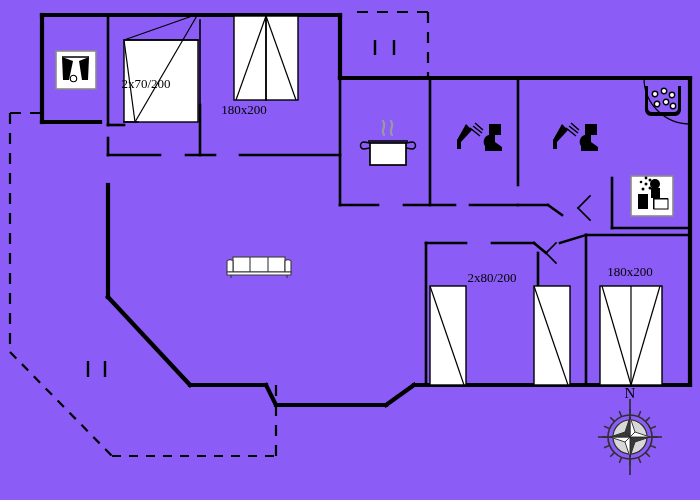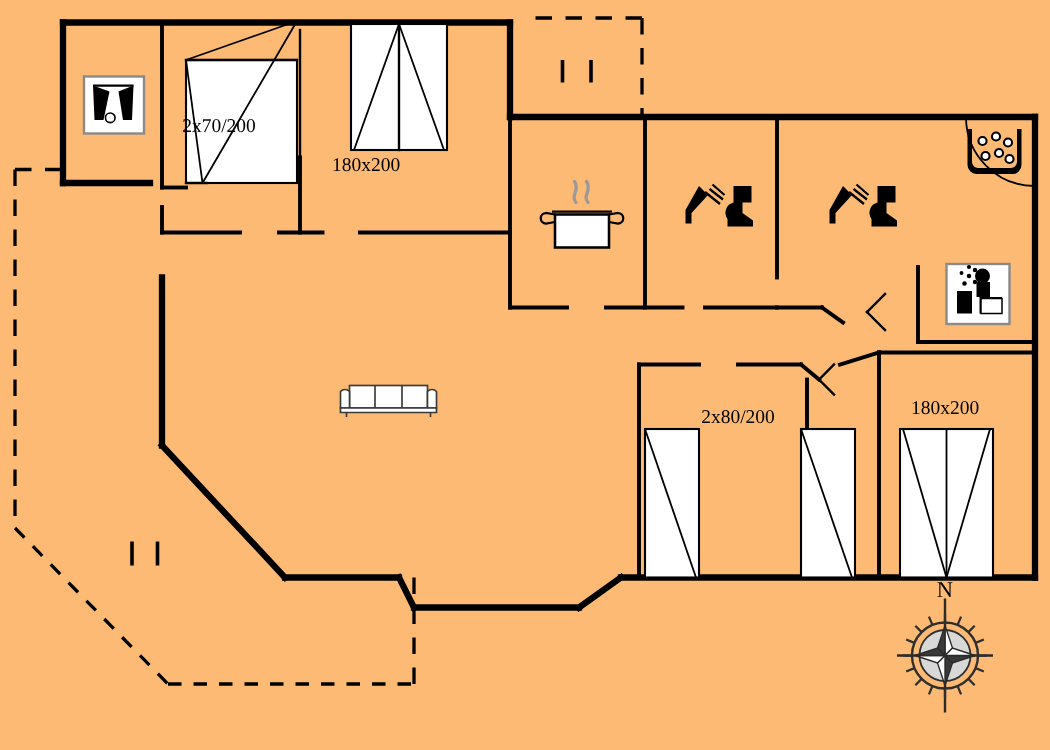--- a/index.html
+++ b/index.html
@@ -8,21 +8,21 @@
     padding: 0;
     background: #ffffff;
   }
   body {
     font-family: "Liberation Serif", serif;
   }
   #plan-wrap {
     position: relative;
     width: 700px;
     height: 500px;
-    background: #fdba74;
+    background: #8b5cf6;
     overflow: hidden;
   }
   #plan-svg {
     position: absolute;
     top: 0;
     left: 0;
     width: 700px;
     height: 500px;
     display: block;
   }

